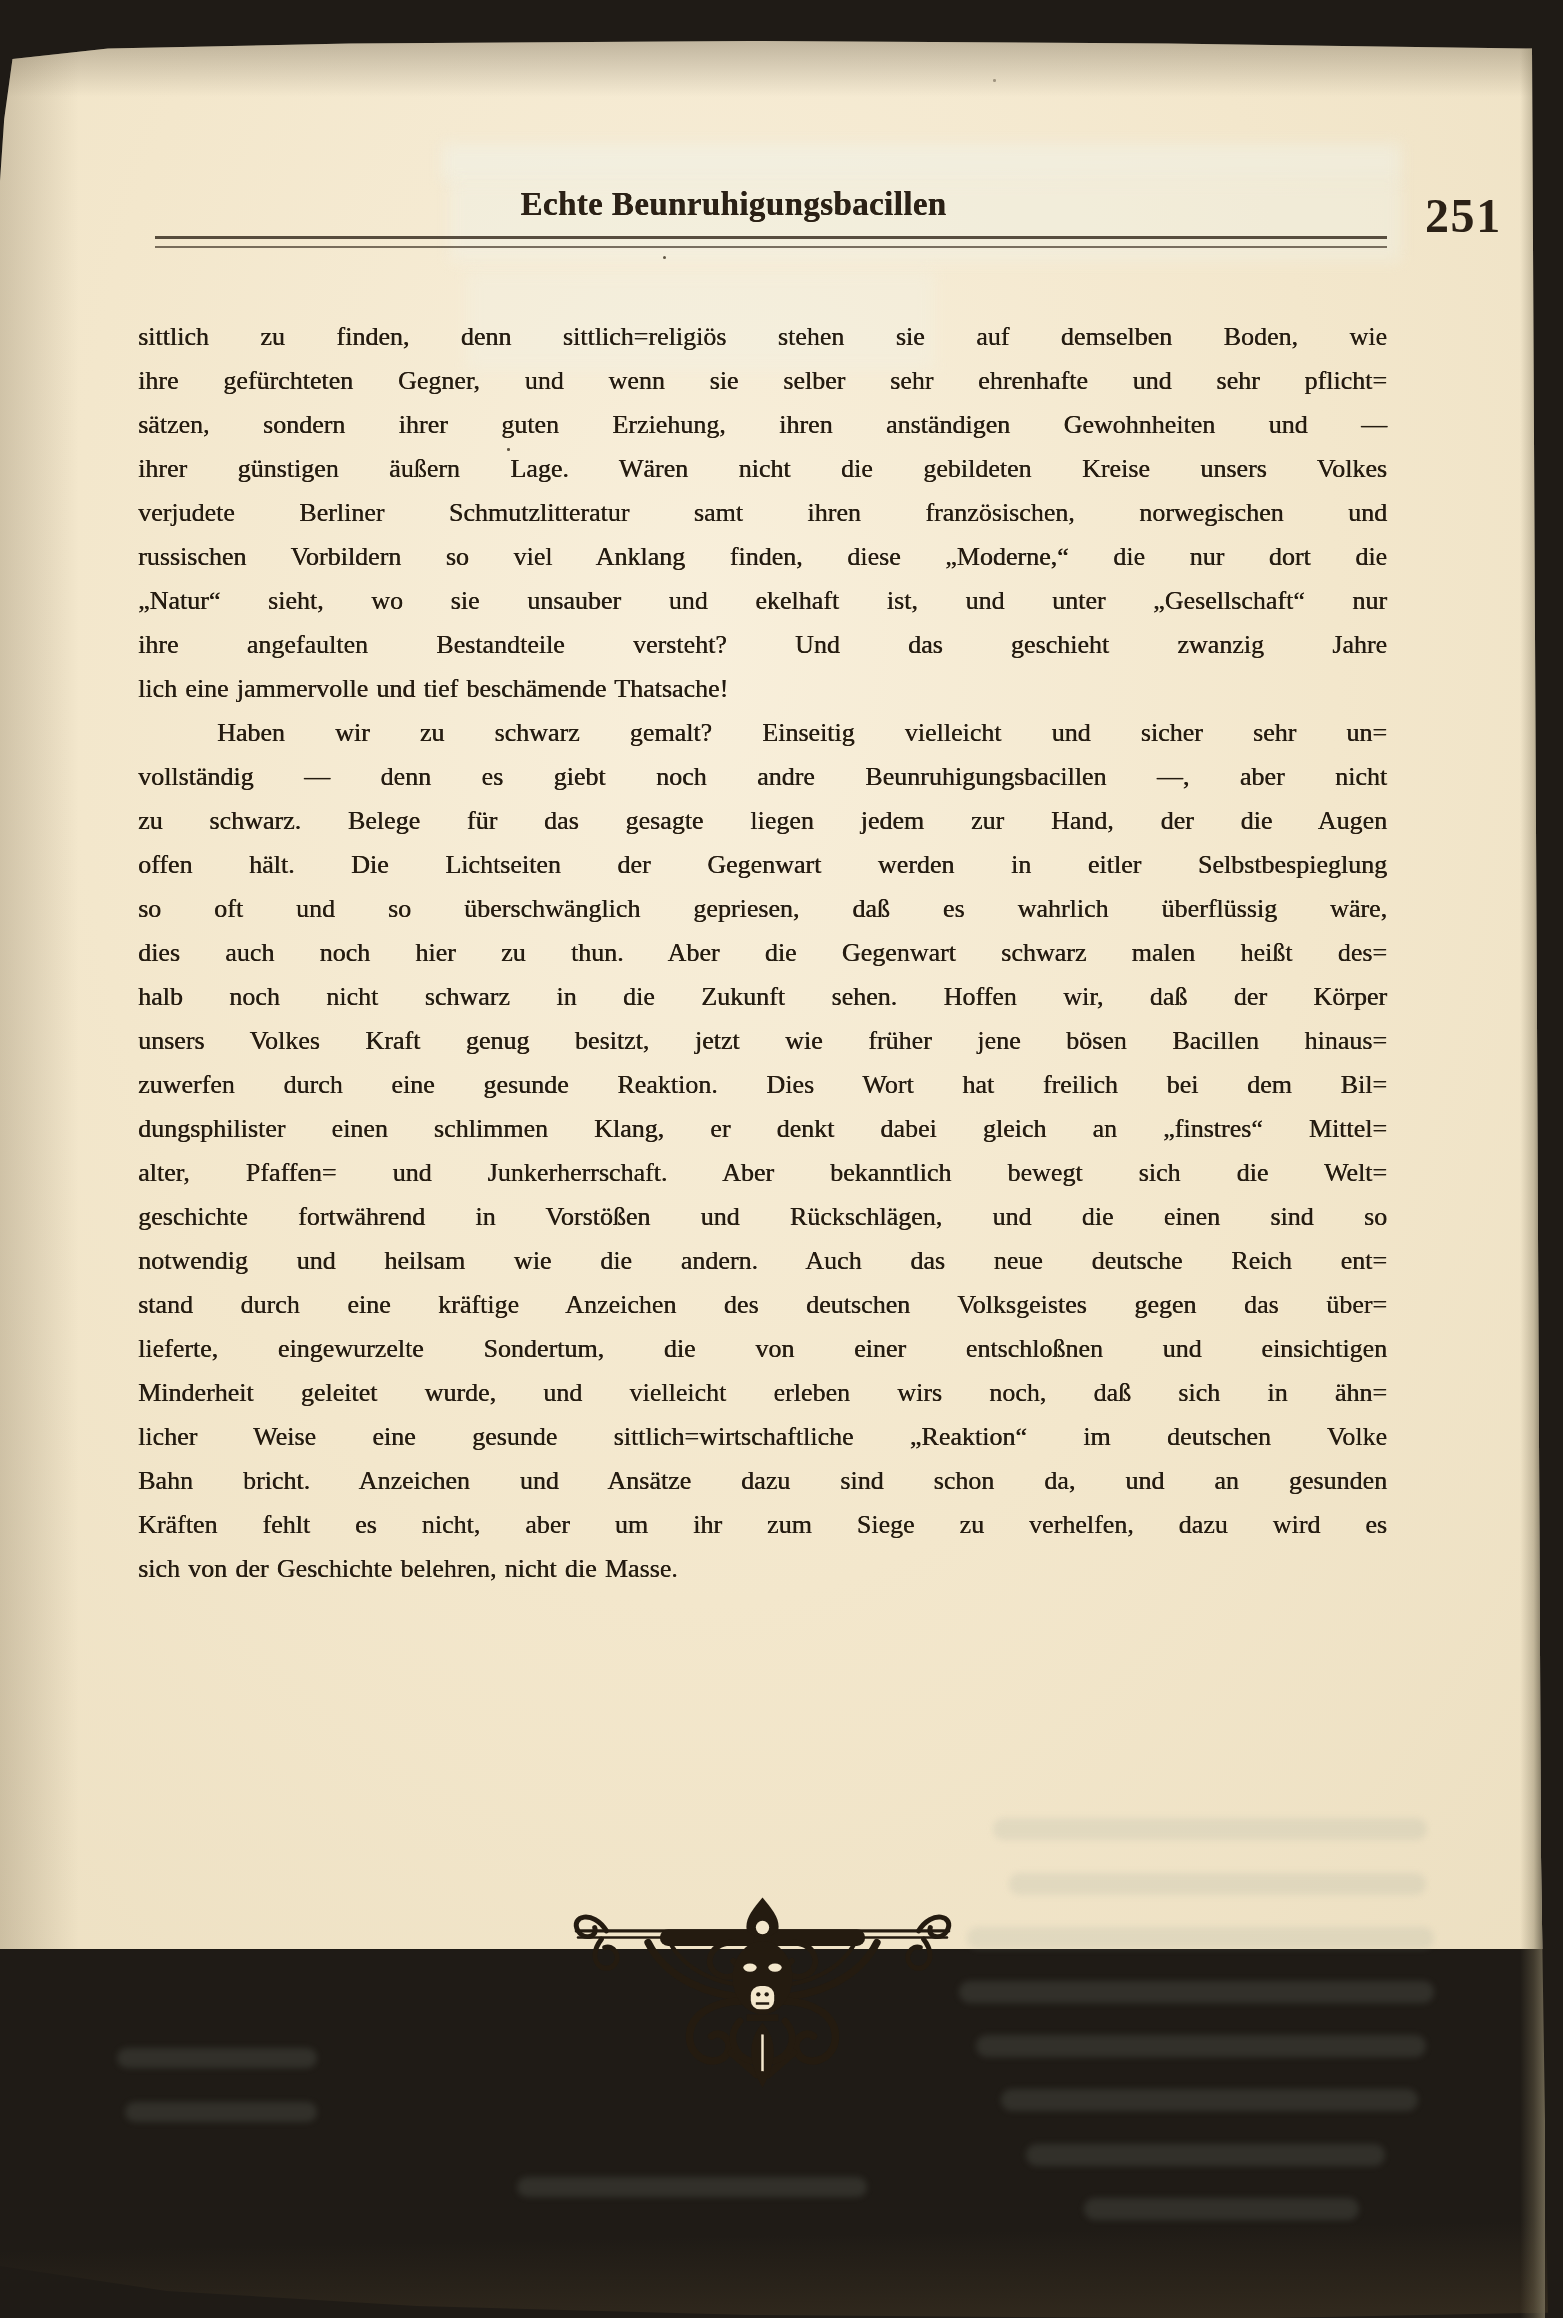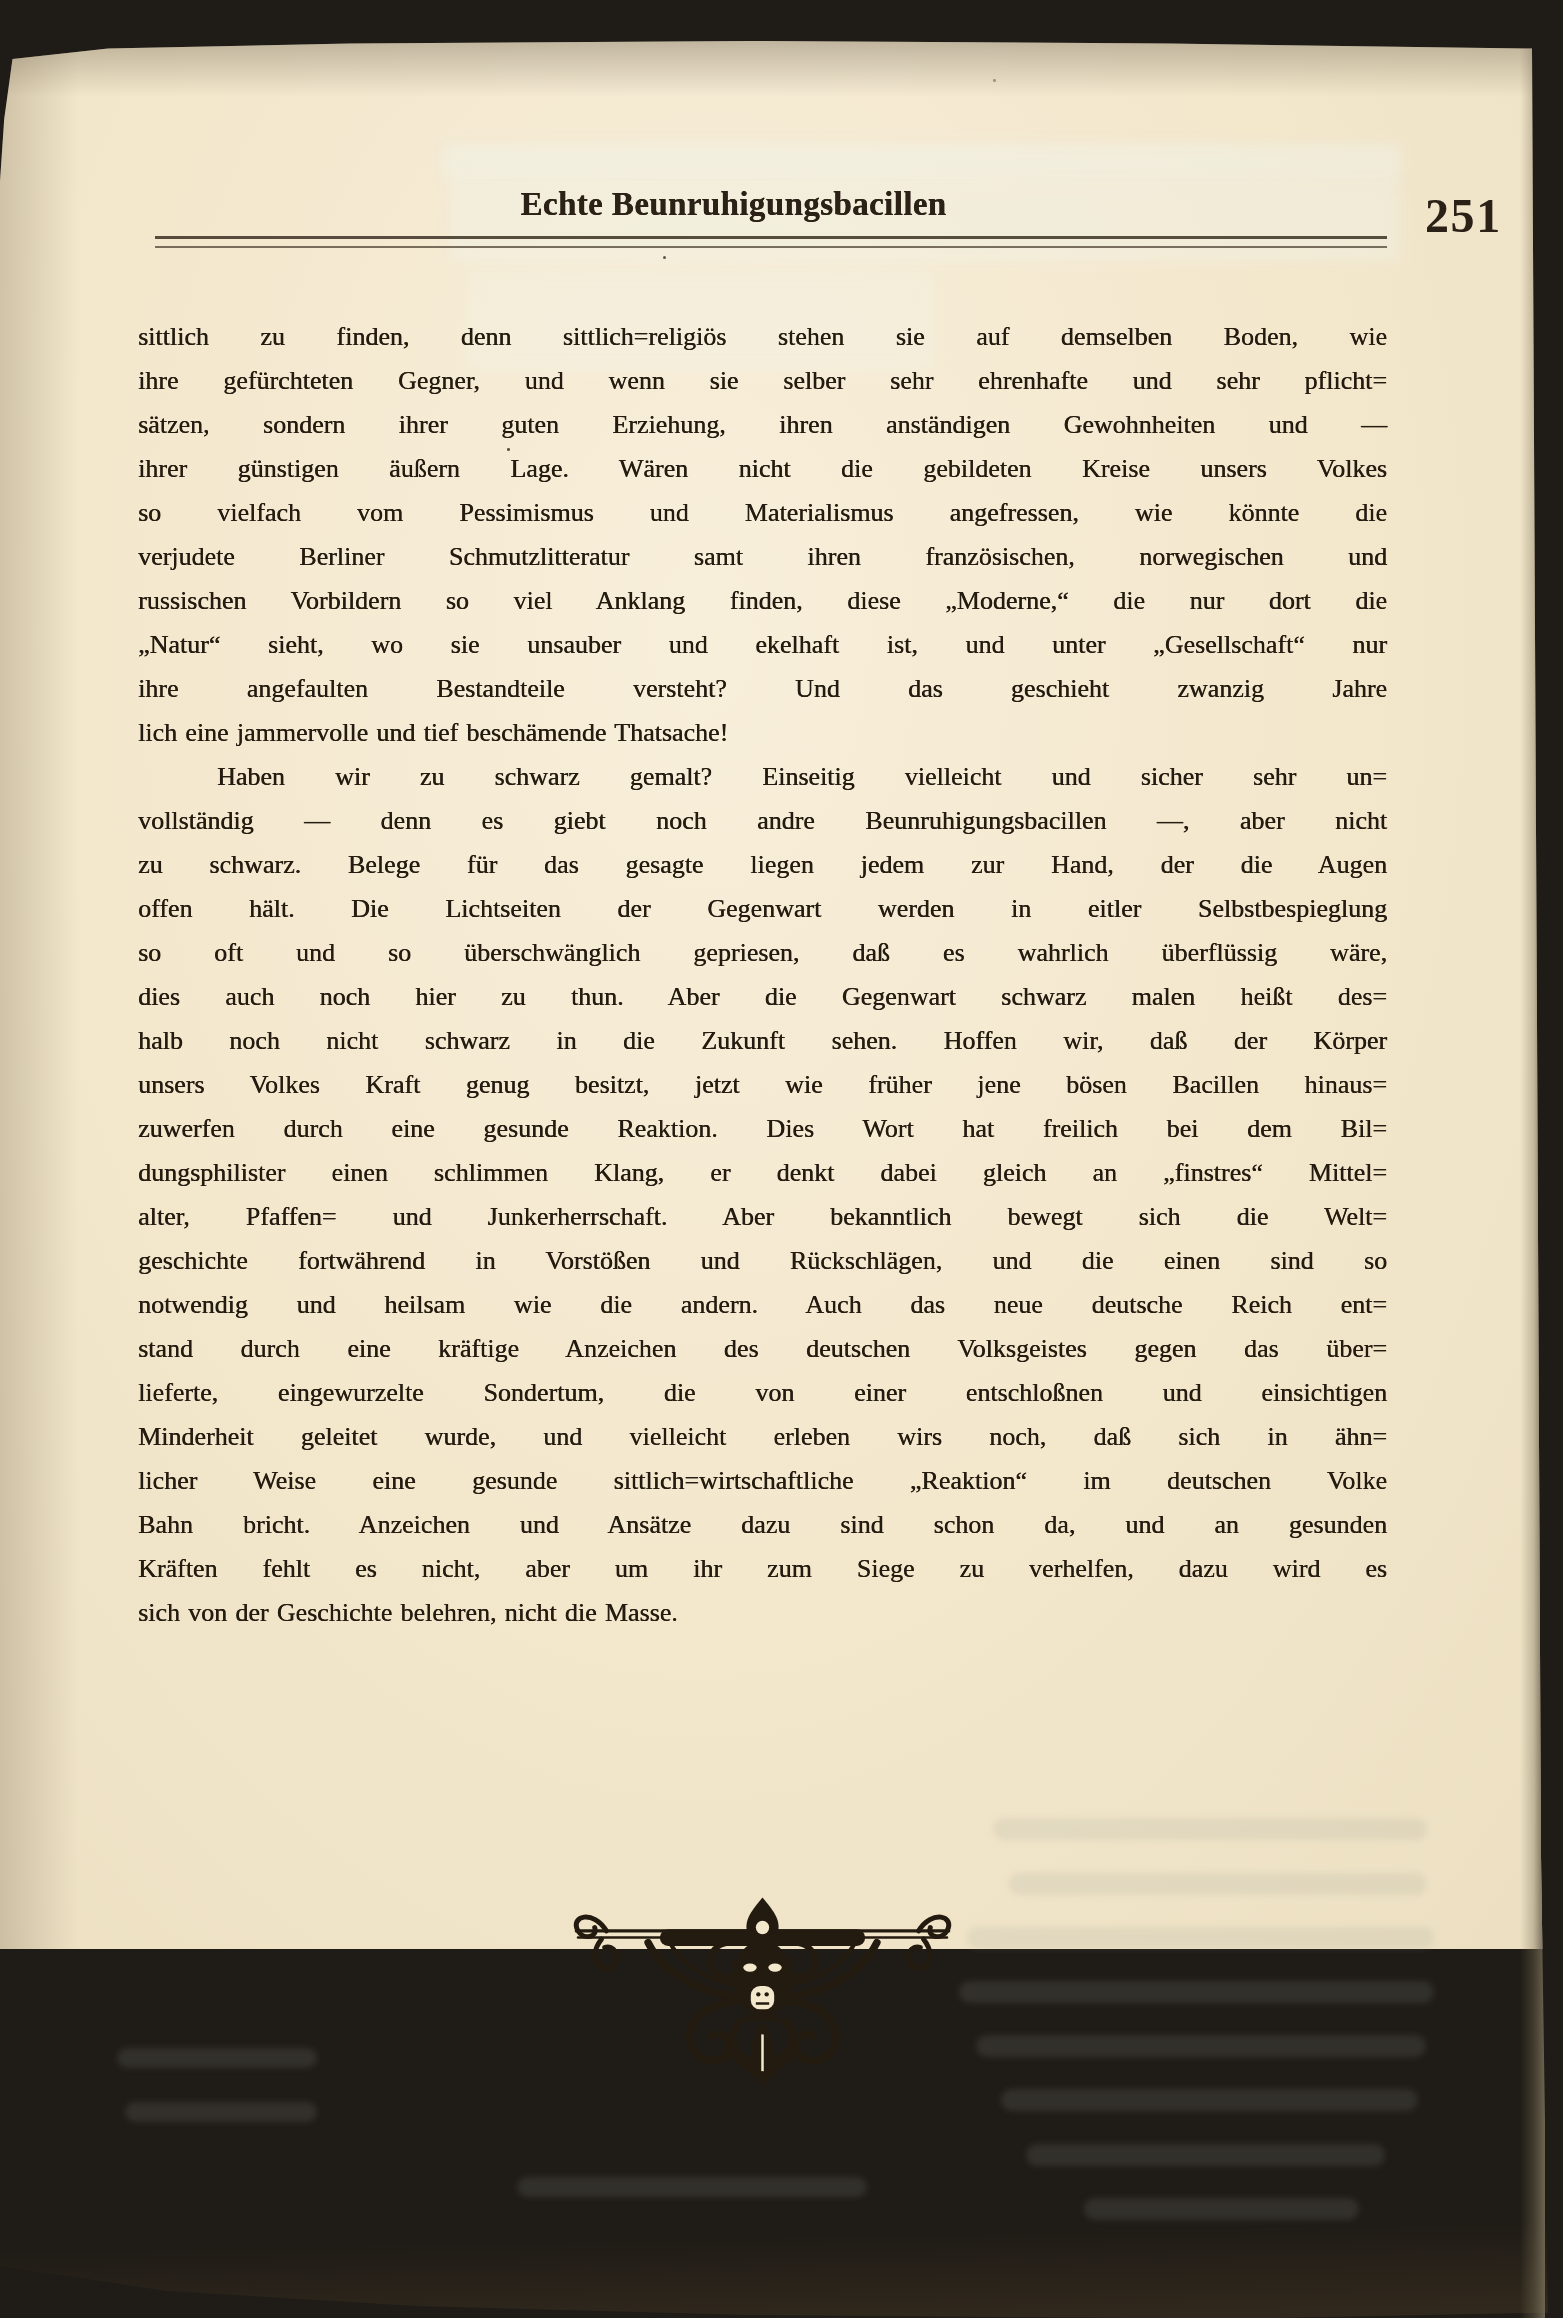--- a/index.html
+++ b/index.html
@@ -77,21 +77,20 @@
       <div class="folio">251</div>
     </div>
     <div class="rule r1"></div>
     <div class="rule r2"></div>
 
     <div class="bodytext">
         <div class="line">sittlich zu finden, denn sittlich=religiös stehen sie auf demselben Boden, wie</div>
         <div class="line">ihre gefürchteten Gegner, und wenn sie selber sehr ehrenhafte und sehr pflicht=</div>
         <div class="line">sätzen, sondern ihrer guten Erziehung, ihren anständigen Gewohnheiten und —</div>
         <div class="line">ihrer günstigen äußern Lage. Wären nicht die gebildeten Kreise unsers Volkes</div>
-        <div class="line">so vielfach vom Pessimismus und Materialismus angefressen, wie könnte die</div>
         <div class="line">verjudete Berliner Schmutzlitteratur samt ihren französischen, norwegischen und</div>
         <div class="line">russischen Vorbildern so viel Anklang finden, diese „Moderne,“ die nur dort die</div>
         <div class="line">„Natur“ sieht, wo sie unsauber und ekelhaft ist, und unter „Gesellschaft“ nur</div>
         <div class="line">ihre angefaulten Bestandteile versteht?  Und das geschieht zwanzig Jahre</div>
         <div class="line left">lich eine jammervolle und tief beschämende Thatsache!</div>
         <div class="line indent">Haben wir zu schwarz gemalt?  Einseitig vielleicht und sicher sehr un=</div>
         <div class="line">vollständig — denn es giebt noch andre Beunruhigungsbacillen —, aber nicht</div>
         <div class="line">zu schwarz.  Belege für das gesagte liegen jedem zur Hand, der die Augen</div>
         <div class="line">offen hält.  Die Lichtseiten der Gegenwart werden in eitler Selbstbespieglung</div>
         <div class="line">so oft und so überschwänglich gepriesen, daß es wahrlich überflüssig wäre,</div>

